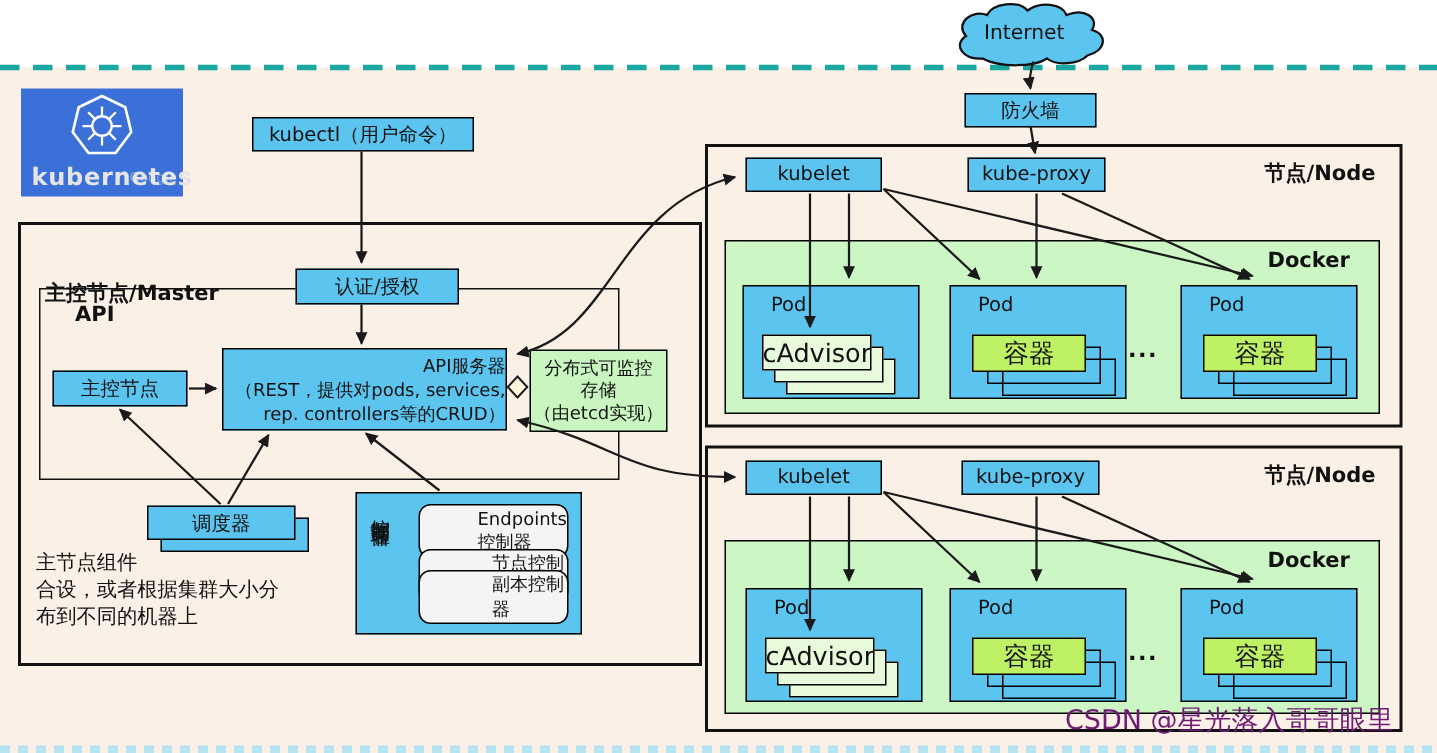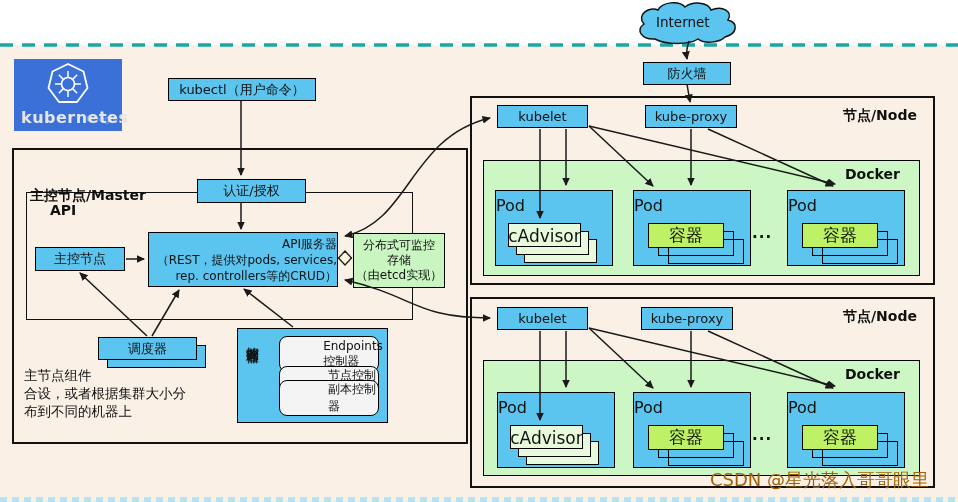--- a/index.html
+++ b/index.html
@@ -15,38 +15,38 @@
     position:absolute; background:#5BC4EF; border:1.6px solid #000;
     display:flex; align-items:center; justify-content:center;
     font-size:13px; text-align:center; box-sizing:border-box;
   }
   .outline{position:absolute; border:2px solid #111; background:transparent; box-sizing:border-box;}
   .thin-outline{position:absolute; border:1.8px solid #111; background:transparent; box-sizing:border-box;}
   .lbl{position:absolute; white-space:nowrap;}
   .bold{font-weight:bold;}
   .green-area{position:absolute; background:#CDF6C5; border:1.7px solid #000; box-sizing:border-box;}
   .pod{position:absolute; width:118px; height:76px; background:#5BC4EF; border:1.7px solid #000; box-sizing:border-box;}
-  .pod-label{position:absolute; left:0; top:5px; font-size:16px;}
+  .pod-label{position:absolute; left:18px; top:5px; font-size:13px;}
   .stack-back{position:absolute; border:1.5px solid #000; box-sizing:border-box;}
   .stack-front{position:absolute; border:1.5px solid #000; box-sizing:border-box;
     display:flex; align-items:flex-end; justify-content:center; font-size:17px;}
   .cadv-fill{background:#E7FADB;}
   .cont-fill{background:#bef264;}
   .cont-back{background:transparent;}
   .rounded-ctl{position:absolute; left:42px; width:100px; height:36px; background:#F4F4F4;
     border:1.5px solid #000; border-radius:8px; display:flex; align-items:center;
-    justify-content:center; font-size:12px; box-sizing:border-box;padding-left:48px;}
+    justify-content:flex-end; font-size:12px; box-sizing:border-box;padding-left:48px;}
   .vlabel{position:absolute; writing-mode:vertical-lr; text-orientation:upright;
     font-size:13px; letter-spacing:1px; line-height:14px;}
   .note-line{font-size:13.5px; line-height:18px; white-space:nowrap;}
   #logo{position:absolute; left:14px; top:59px; width:108px; height:72px; background:#3A70D8;}
   #logo .brand{position:absolute; left:7px; bottom:4px; color:#e5e5e5; font-weight:bold; font-size:16px; letter-spacing:.5px;}
   #logo .sub{position:absolute; right:4px; bottom:7px; color:rgba(255,255,255,.35); font-size:9px;}
   .ellipsis{position:absolute; font-size:15px; font-weight:bold; letter-spacing:1px;}
-  #watermark{position:absolute; left:710px; top:468px; font-size:18px; color:#a16207; white-space:nowrap;}
+  #watermark{position:absolute; left:710px; top:468px; font-size:18px; color:#701a75; white-space:nowrap;}
   svg.overlay{position:absolute; left:0; top:0; pointer-events:none;}
 </style>
 </head>
 <body>
 
 <div id="canvas">
 
   <div class="abs top-strip"></div>
   <div class="abs bottom-speckle"></div>
 

